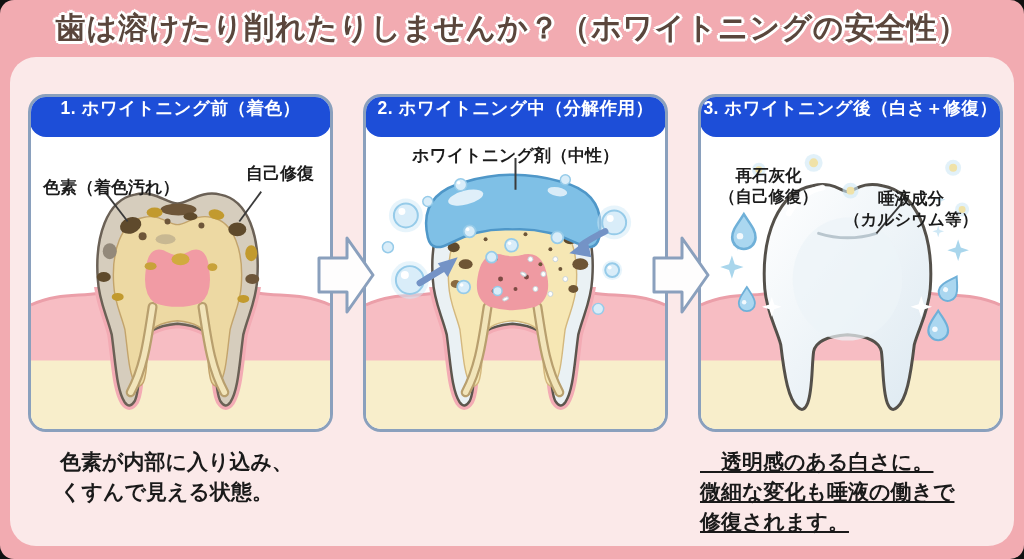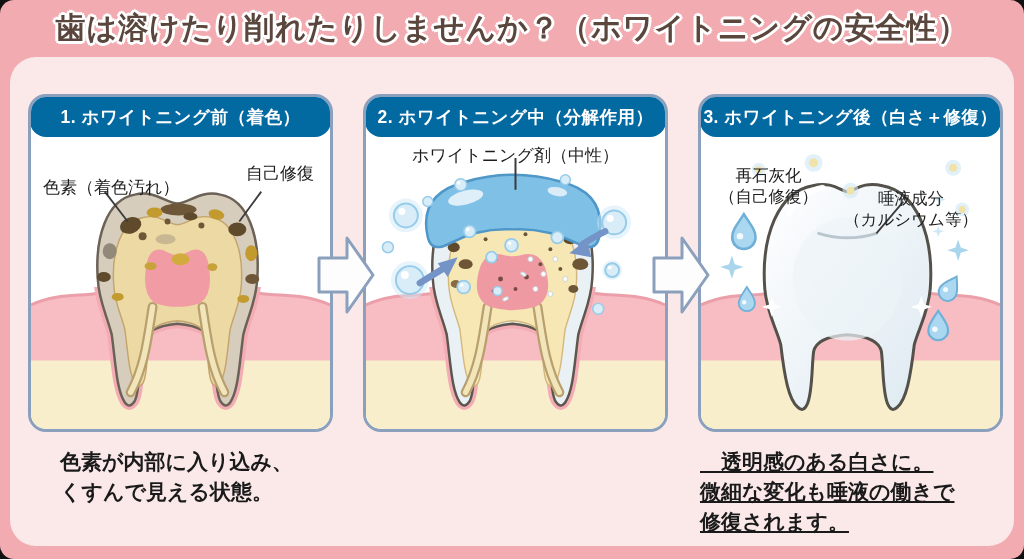--- a/index.html
+++ b/index.html
@@ -7,26 +7,26 @@
          font-family:"Liberation Sans","DejaVu Sans",sans-serif;}
   
   .title-bar{position:absolute;left:0;top:0;width:100%;height:57px;display:flex;align-items:center;justify-content:center;}
   .title-text{font-size:30px;font-weight:bold;color:#5a463c;letter-spacing:1px;
     text-shadow:-2px -2px 0 #fff,2px -2px 0 #fff,-2px 2px 0 #fff,2px 2px 0 #fff,0 -3px 0 #fff,0 3px 0 #fff,-3px 0 0 #fff,3px 0 0 #fff;}
   
   .card{position:absolute;left:10px;top:57px;width:1004px;height:489px;background:#fbe9e9;border-radius:26px;}
   
   .panel{position:absolute;top:94px;width:305px;height:338px;background:#fff;border:3px solid #8aa0bd;border-radius:18px;box-sizing:border-box;overflow:hidden;}
   .panel.p1{left:28px;}  .panel.p2{left:363px;}  .panel.p3{left:698px;}
-  .panel-header{position:absolute;left:-1px;top:-1px;right:-1px;height:41px;background:#0369a1;border-radius:16px;
-    display:flex;align-items:center;justify-content:center;}
+  .panel-header{position:absolute;left:-1px;top:-1px;right:-1px;height:41px;background:#1d4ed8;border-radius:16px;
+    display:flex;justify-content:center;}
   .panel-header span{color:#fff;font-weight:bold;font-size:17.5px;letter-spacing:0.5px;}
   .illus{position:absolute;left:0;top:43px;width:299px;height:290px;}
   
-  .lbl{position:absolute;font-weight:normal;color:#1c1c1c;font-size:17px;line-height:1.25;white-space:pre-line;z-index:5;}
+  .lbl{position:absolute;font-weight:bold;color:#1c1c1c;font-size:17px;line-height:1.25;white-space:pre-line;z-index:5;}
   .p1 .lbl-left{left:12px;top:80px;}
   .p1 .lbl-right{right:16px;top:66px;}
   .p2 .lbl-center{left:0;top:48px;width:100%;text-align:center;}
   .p3 .lbl-left{left:18px;top:68px;text-align:center;font-size:16.5px;}
   .p3 .lbl-right{right:22px;top:52px;text-align:center;font-size:16.5px;margin-top:39px;}
   
   .caption{position:absolute;top:447px;font-size:21px;font-weight:600;color:#1a1a1a;line-height:1.42;white-space:pre-line;}
   .caption.c1{left:60px;width:290px;}
   .caption.c2{left:368px;width:310px;}
   .caption.c3{left:700px;width:310px;text-decoration:underline;}

